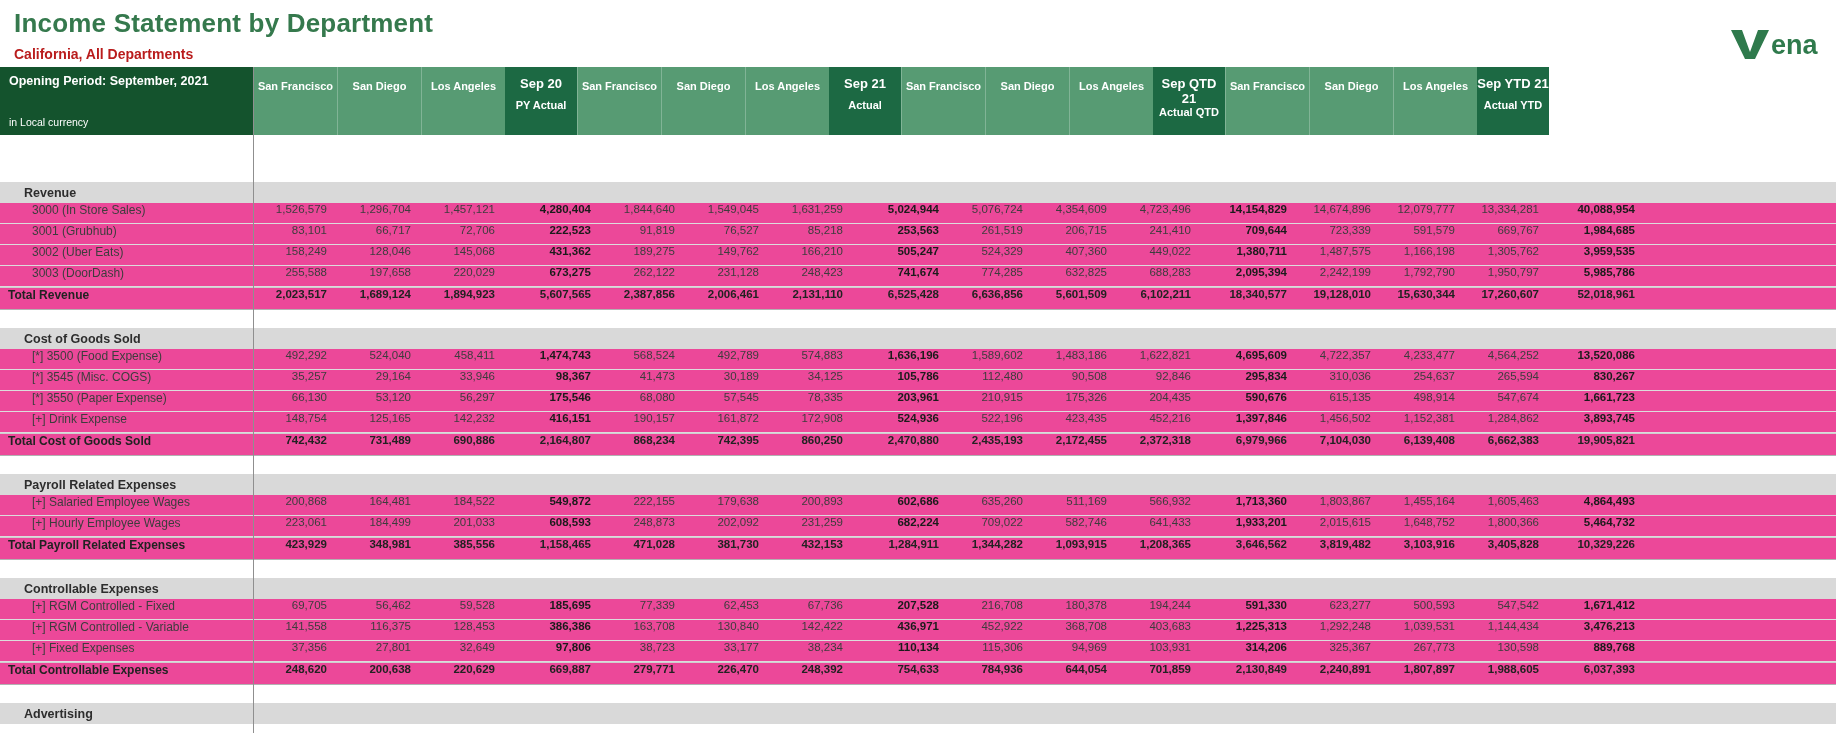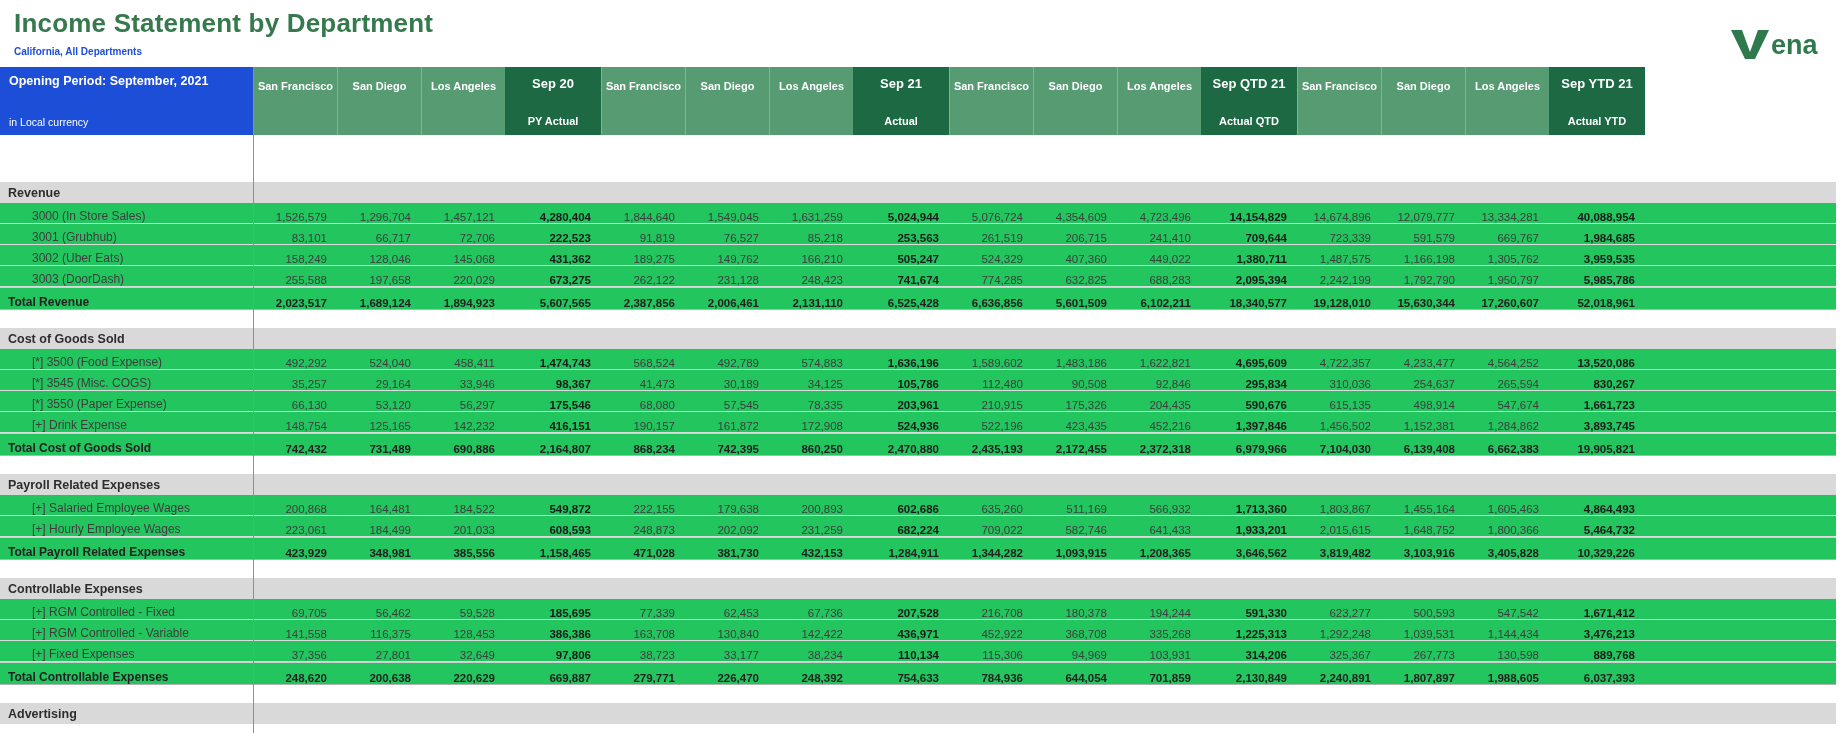--- a/index.html
+++ b/index.html
@@ -2,46 +2,46 @@
 <html><head>
 <meta charset="utf-8">
 <style>
   * { box-sizing: border-box; margin: 0; padding: 0; }
   html,body { width:1845px; height:733px; background:#fff; overflow:hidden;
     font-family:"Liberation Sans", sans-serif; }
 
   .topbar { height:67px; display:flex; justify-content:space-between; align-items:flex-start;
     padding:8px 16px 0 14px; }
   .title { font-size:26px; font-weight:bold; color:#35794d; letter-spacing:.2px; }
-  .subtitle { font-size:10px; font-weight:bold; color:#1d4ed8; margin-top:7px; }
+  .subtitle { font-size:14px; font-weight:bold; color:#b91c1c; margin-top:7px; }
   .logo { margin-top:20px; }
 
   .sheet { position:relative; width:1836px; height:666px; }
   .freeze-line { position:absolute; left:253px; top:0; bottom:0; width:1px; background:#8f8f8f; z-index:6; }
 
   .head-row { display:flex; height:68px; }
-  .corner { width:253px; background:#1d4ed8; color:#fff; display:flex; flex-direction:column;
+  .corner { width:253px; background:#14532d; color:#fff; display:flex; flex-direction:column;
     justify-content:space-between; padding:7px 9px 7px 9px; }
   .corner-top { font-size:12.5px; font-weight:bold; }
   .corner-bottom { font-size:10.5px; }
   .city { width:84px; background:#579b73; color:#fff; font-size:11px; font-weight:bold;
     text-align:center; padding-top:13px; border-left:1px solid rgba(255,255,255,.25);
     white-space:nowrap; overflow:hidden; }
-  .period { width:96px; background:#1c6943; color:#fff; display:flex; flex-direction:column;
-    justify-content:space-between; text-align:center; padding:9px 0 8px 0; }
+  .period { width:72px; background:#1c6943; color:#fff; display:flex; flex-direction:column;
+    justify-content:space-between; text-align:center; padding:9px 0 24px 0; }
   .period .p { font-size:13px; font-weight:bold; }
   .period .s { font-size:11px; font-weight:bold; }
 
   .gap-top { height:47px; }
   .gap { height:18px; }
 
   .section-row { height:21px; background:#d9d9d9; display:flex; align-items:center; }
-  .section-name { padding-left:8px; font-size:12.5px; font-weight:bold; color:#2d2d2d; }
-
-  .row { display:flex; height:21px; border-bottom:1px solid #dcdcdc; align-items:flex-end; background:#22c55e; }
+  .section-name { padding-left:24px; font-size:12.5px; font-weight:bold; color:#2d2d2d; }
+
+  .row { display:flex; height:21px; border-bottom:1px solid #dcdcdc; align-items:flex-start; background:#ec4899; }
   .lbl { width:253px; padding-left:32px; font-size:12px; color:#3d3d3d;
     white-space:nowrap; overflow:hidden; }
   .cell { width:84px; text-align:right; padding-right:10px; font-size:11.5px; color:#3d3d3d;
     white-space:nowrap; }
   .cell.tot { width:96px; font-weight:bold; color:#1b1b1b; }
   .filler { flex:1; }
 
   .total-row { height:23px; border-top:1px solid #cfcfcf; border-bottom:1px solid #b2b2b2; }
   .total-row .lbl { padding-left:8px; font-weight:bold; color:#222; }
   .total-row .cell { font-weight:bold; color:#222; }
@@ -402,21 +402,21 @@
         <div class="cell">141,558</div>
         <div class="cell">116,375</div>
         <div class="cell">128,453</div>
         <div class="cell tot">386,386</div>
         <div class="cell">163,708</div>
         <div class="cell">130,840</div>
         <div class="cell">142,422</div>
         <div class="cell tot">436,971</div>
         <div class="cell">452,922</div>
         <div class="cell">368,708</div>
-        <div class="cell">335,268</div>
+        <div class="cell">403,683</div>
         <div class="cell tot">1,225,313</div>
         <div class="cell">1,292,248</div>
         <div class="cell">1,039,531</div>
         <div class="cell">1,144,434</div>
         <div class="cell tot">3,476,213</div>
         <div class="filler"></div>
       </div>
       <div class="row">
         <div class="lbl">[+] Fixed Expenses</div>
         <div class="cell">37,356</div>

